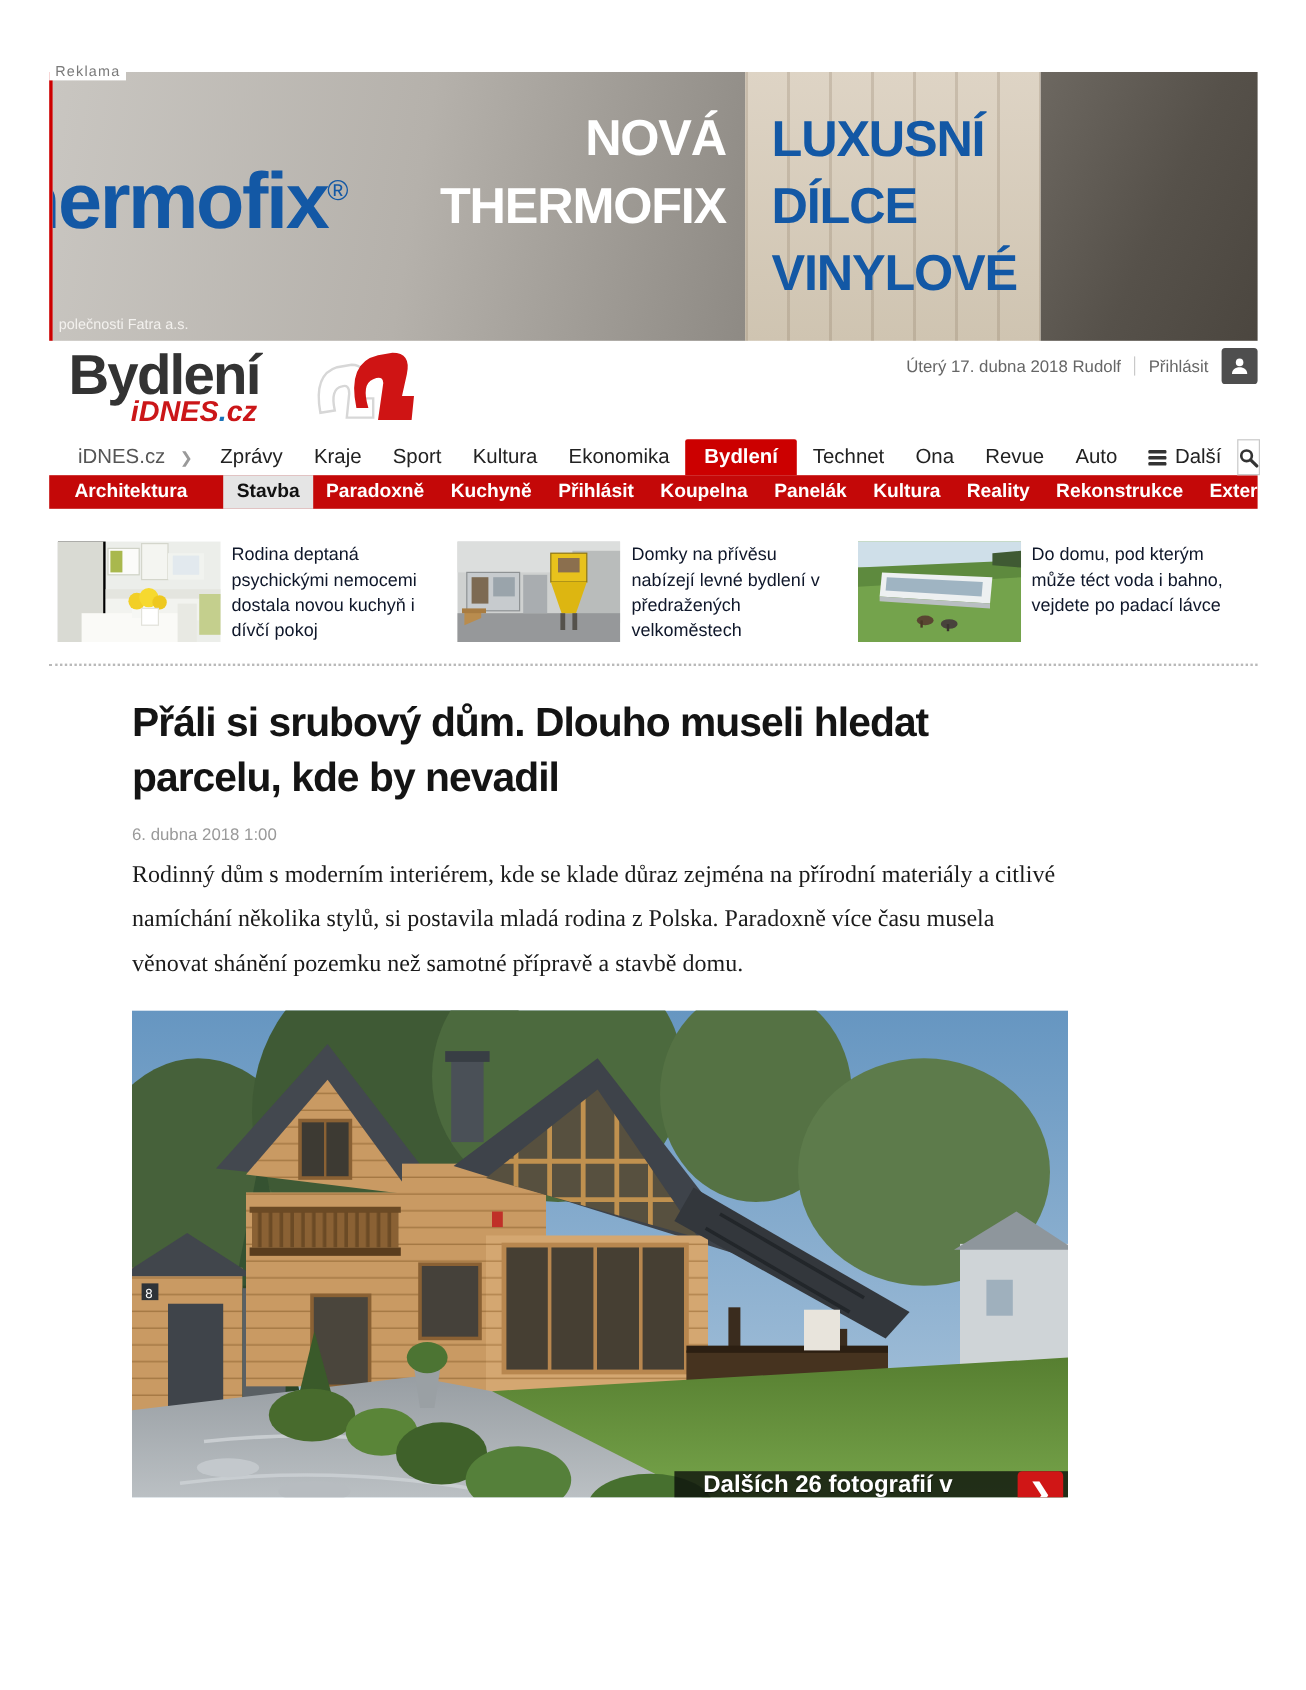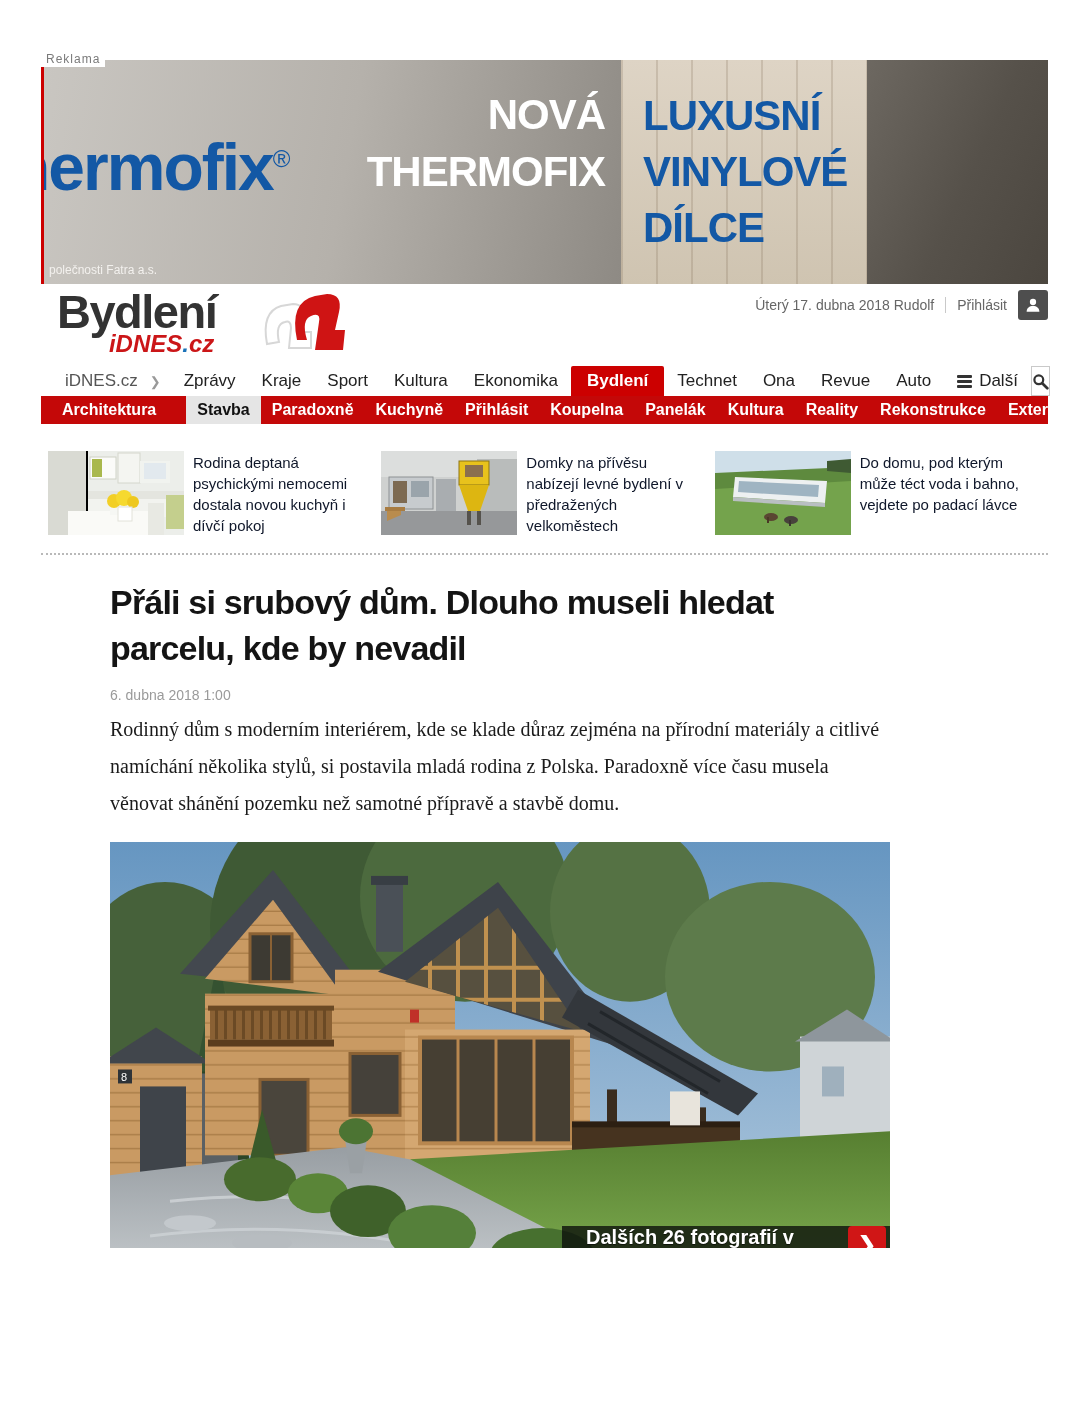--- a/index.html
+++ b/index.html
@@ -111,22 +111,22 @@
         <div class="ad-brand"><span>hermofix</span><sup>®</sup></div>
         <div class="ad-fatra">polečnosti Fatra a.s.</div>
         <div class="ad-head-left">
           <div>NOVÁ</div>
           <div>THERMOFIX</div>
         </div>
       </div>
       <div class="ad-wood">
         <div class="ad-head-right">
           <div>LUXUSNÍ</div>
+          <div>DÍLCE</div>
           <div>VINYLOVÉ</div>
-          <div>DÍLCE</div>
         </div>
       </div>
       <div class="ad-dark"></div>
     </div>
 
     <div class="site-header">
       <div class="logo">
         <div class="logo-title">Bydlení</div>
         <div class="logo-sub"><span>iDNES</span><span class="dot">.</span><span>cz</span></div>
       </div>

